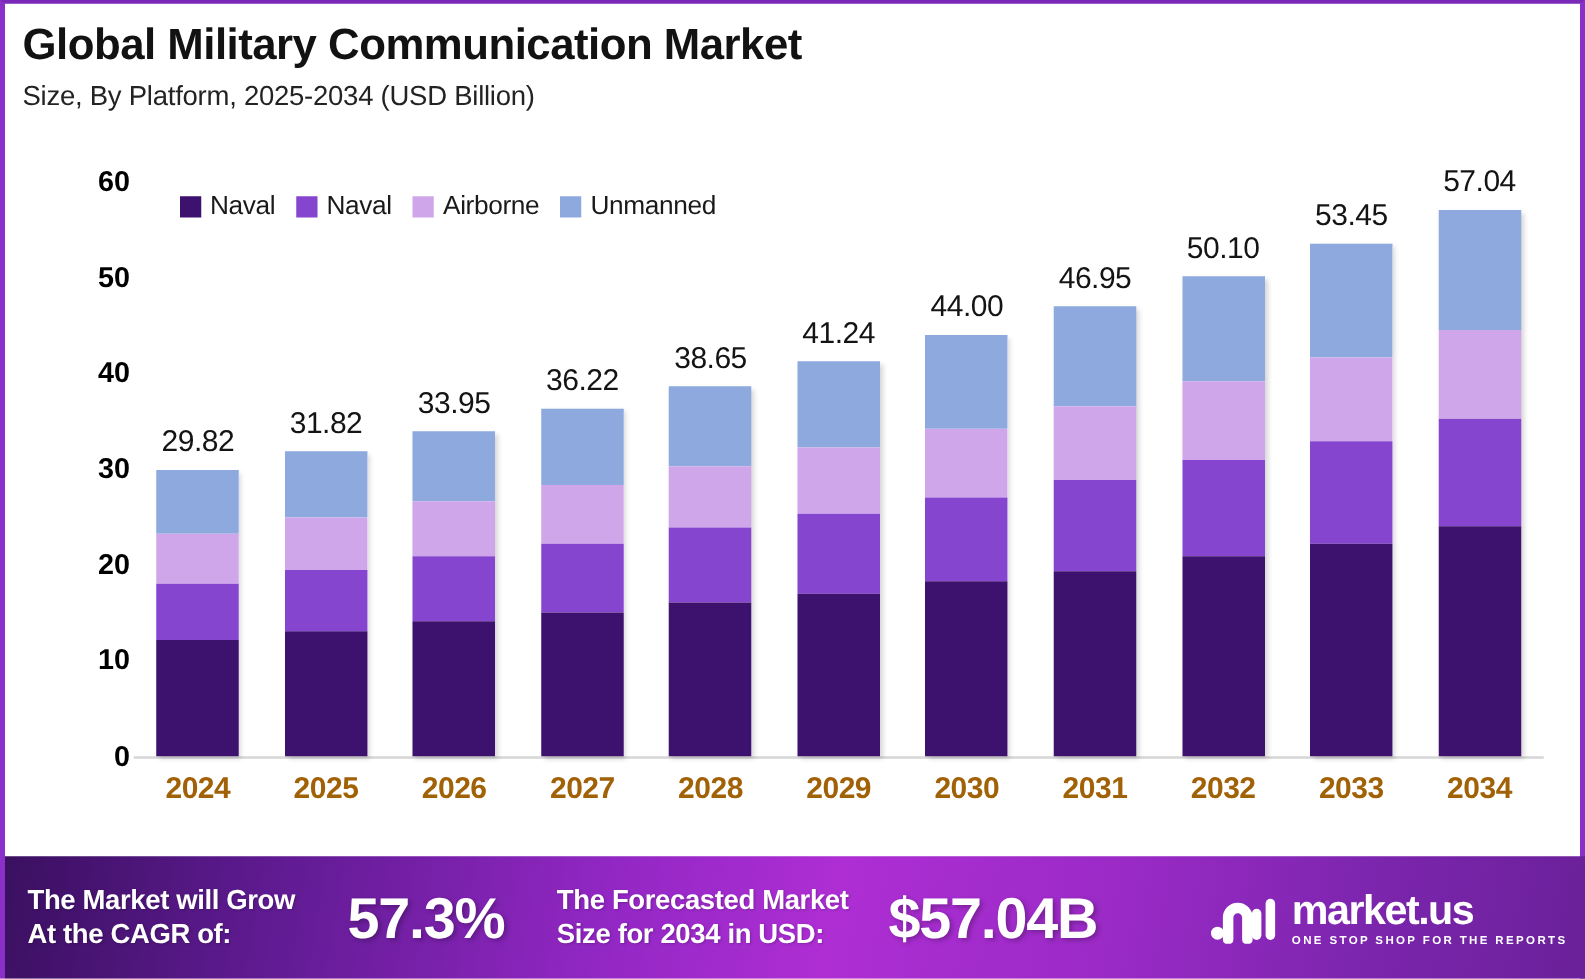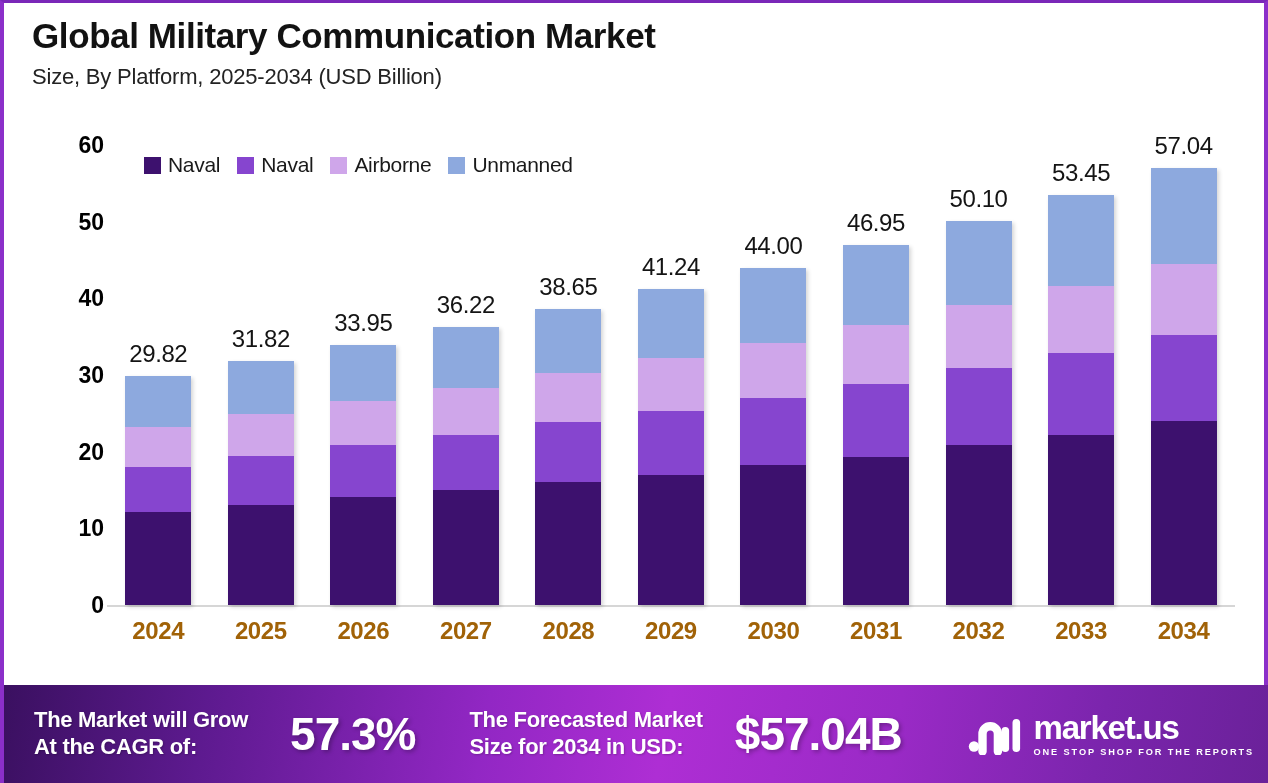--- a/index.html
+++ b/index.html
@@ -12,21 +12,21 @@
   #root {
     position:relative;
     width:1268px; height:783px;
     background:#ffffff;
     border-left:4px solid #8b2fc9;
     border-right:4px solid #8b2fc9;
     border-top:3px solid #7a28b8;
   }
 
   
-  .header { padding:14px 0 0 28px; }
+  .header { padding:14px 0 0 14px; }
   .chart-title {
     font-size:35px;
     font-weight:bold;
     color:#121212;
     letter-spacing:-0.4px;
     line-height:1.08;
     white-space:nowrap;
   }
   .chart-subtitle {
     font-size:22px;
@@ -134,21 +134,21 @@
   
   .footer {
     position:absolute;
     left:0; bottom:0;
     width:1268px; height:98px;
     background:linear-gradient(100deg,#3a1060 0%,#5d1a8f 16%,#9227c4 38%,#ae2ed4 52%,#9a2ac6 70%,#7b25ad 86%,#6a2199 100%);
     display:flex;
     align-items:center;
     overflow:hidden;
   }
-  .f-block { display:flex; align-items:center;padding-left:12px; }
+  .f-block { display:flex; align-items:center; }
   .f-caption {
     color:#ffffff;
     font-size:22px;
     font-weight:bold;
     line-height:1.22;
     letter-spacing:-0.3px;
     text-shadow:1px 1px 2px rgba(0,0,0,0.22);
   }
   .f-value {
     color:#ffffff;

